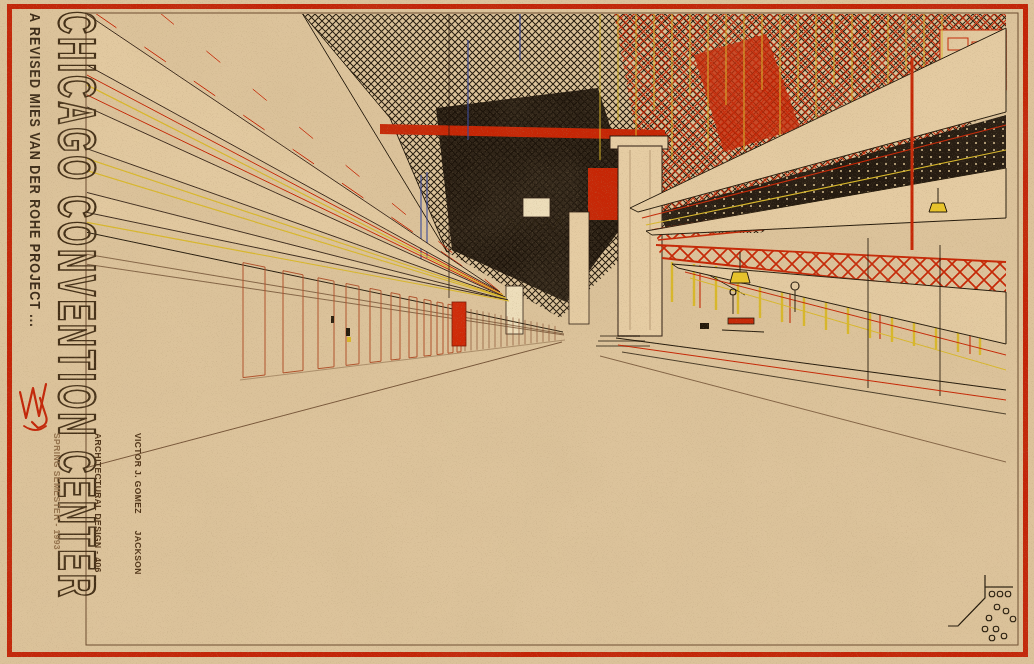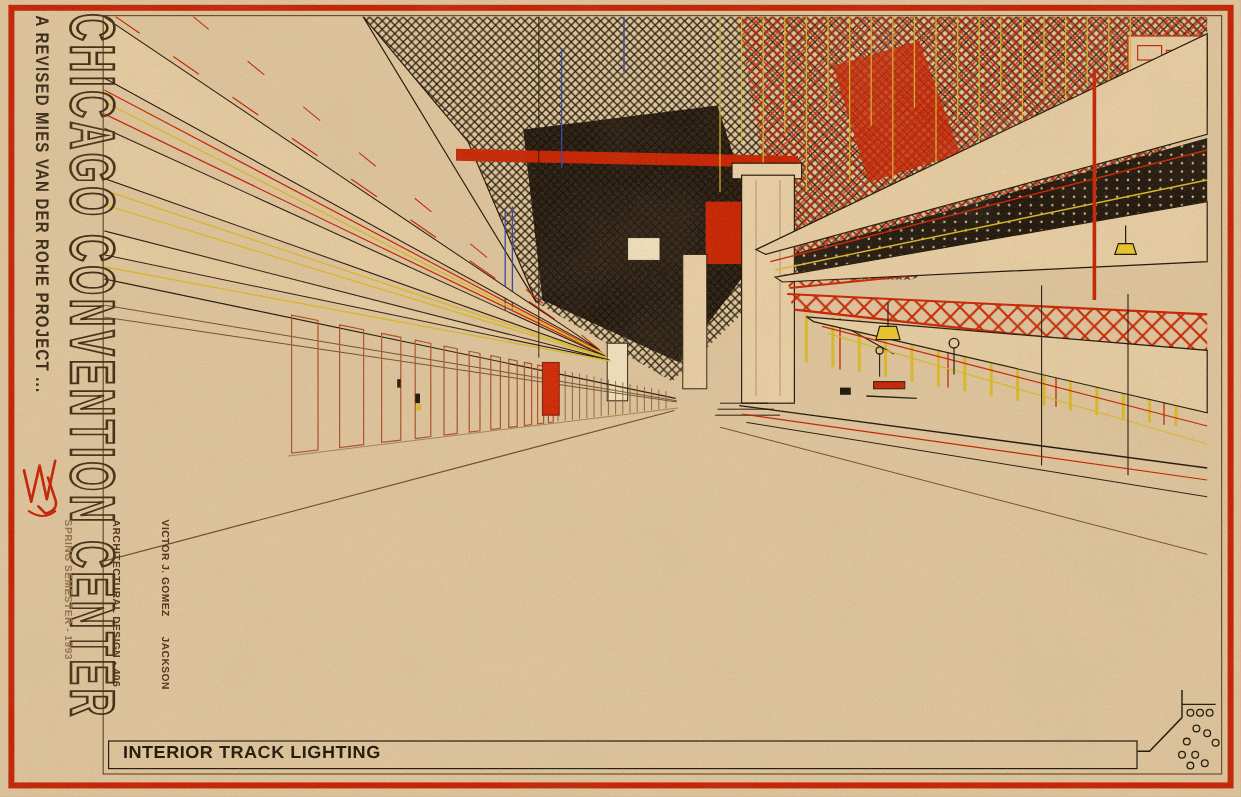--- a/index.html
+++ b/index.html
@@ -205,23 +205,20 @@
   <div id="big-title" class="vtext">CHICAGO CONVENTION CENTER</div>
 
   <div id="sub-title" class="vtext">A REVISED MIES VAN DER ROHE PROJECT ...</div>
 
   <div id="credits" class="vtext">
     <div>VICTOR J. GOMEZ      JACKSON</div>
     <div>ARCHITECTURAL DESIGN - 406</div>
     <div class="faint">SPRING SEMESTER - 1993</div>
   </div>
 
-  <div id="title-bar">
-    <span>INTERIOR TRACK LIGHTING</span>
-  </div>
 
   <div id="red-border"></div>
 
   <svg id="noise" width="1034" height="664" viewBox="0 0 1034 664">
     <defs>
       <filter id="speck" x="0" y="0" width="100%" height="100%">
         <feTurbulence type="fractalNoise" baseFrequency="0.8" numOctaves="2" seed="7" result="n"></feTurbulence>
         <feColorMatrix in="n" type="matrix" values="0 0 0 0 0.42, 0 0 0 0 0.30, 0 0 0 0 0.16, 1.2 0 0 0 -0.62"></feColorMatrix>
       </filter>
       <filter id="mottle" x="0" y="0" width="100%" height="100%">

